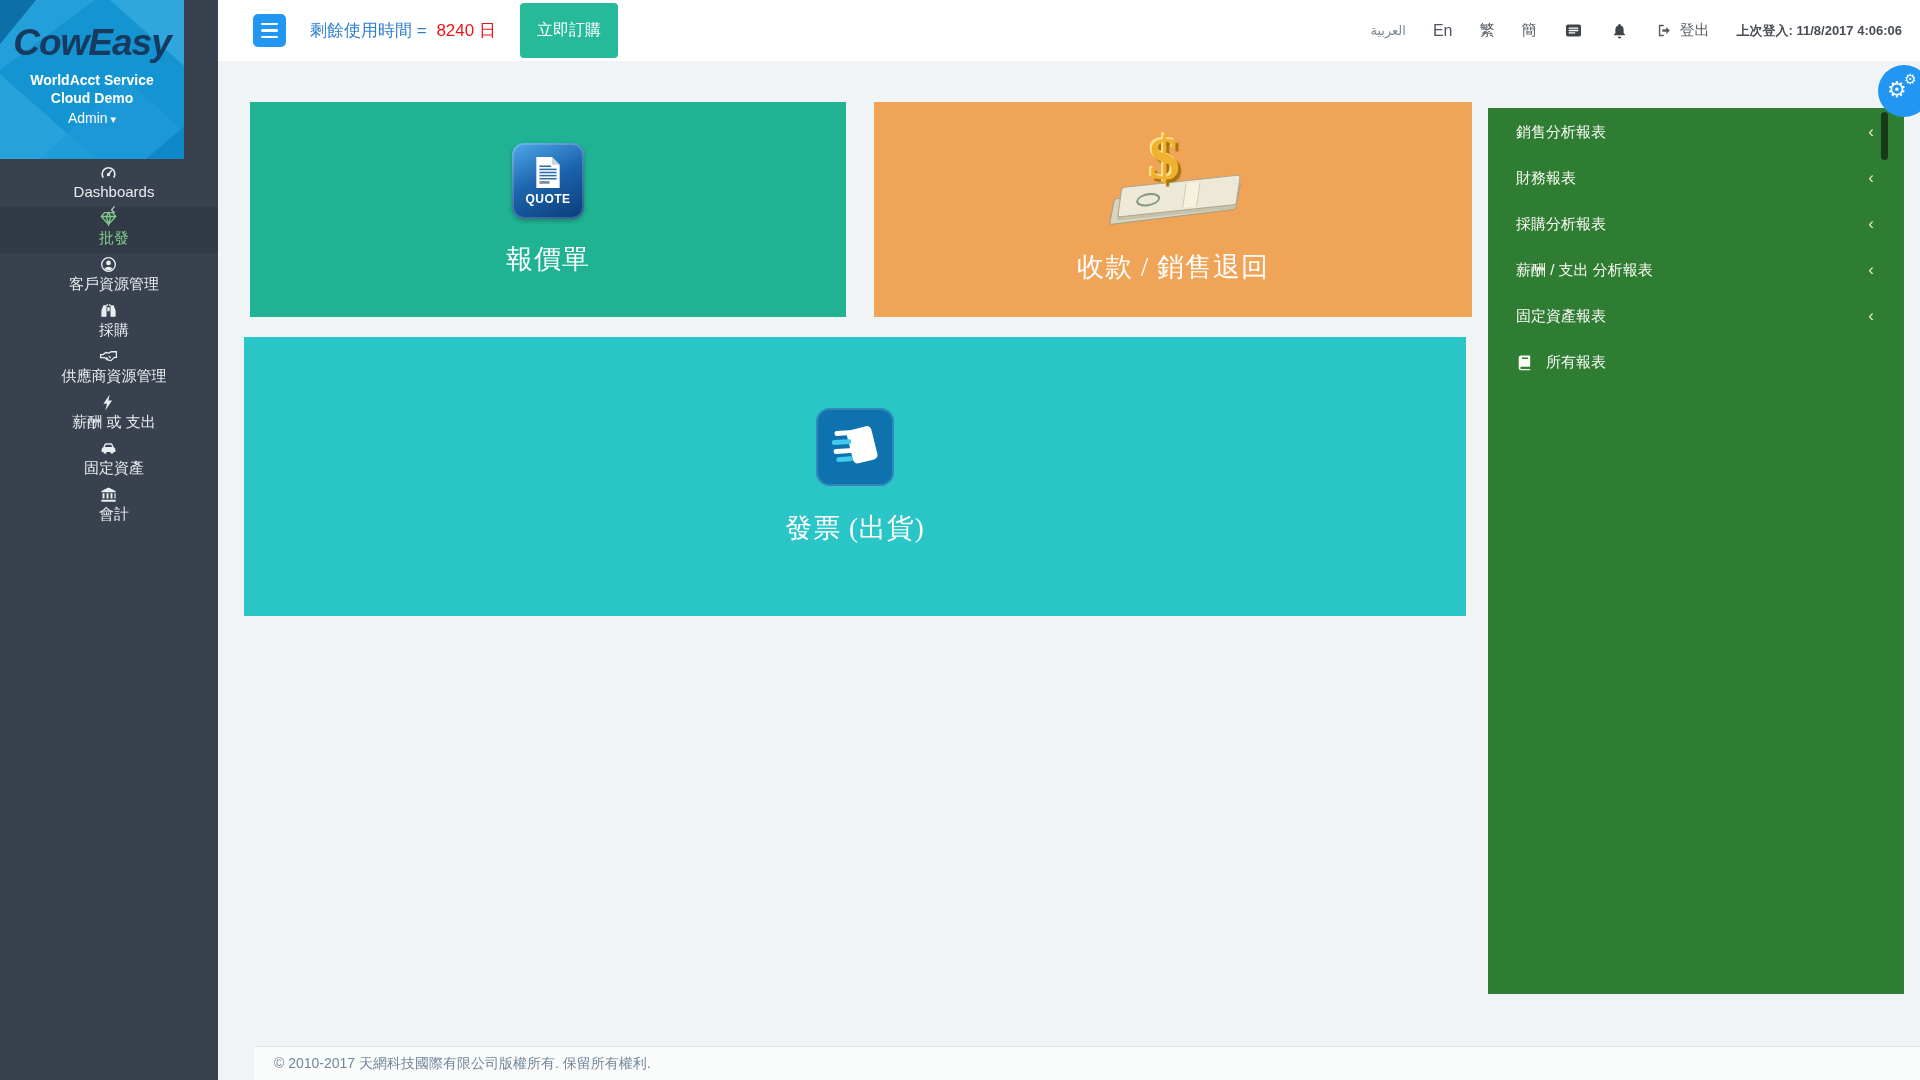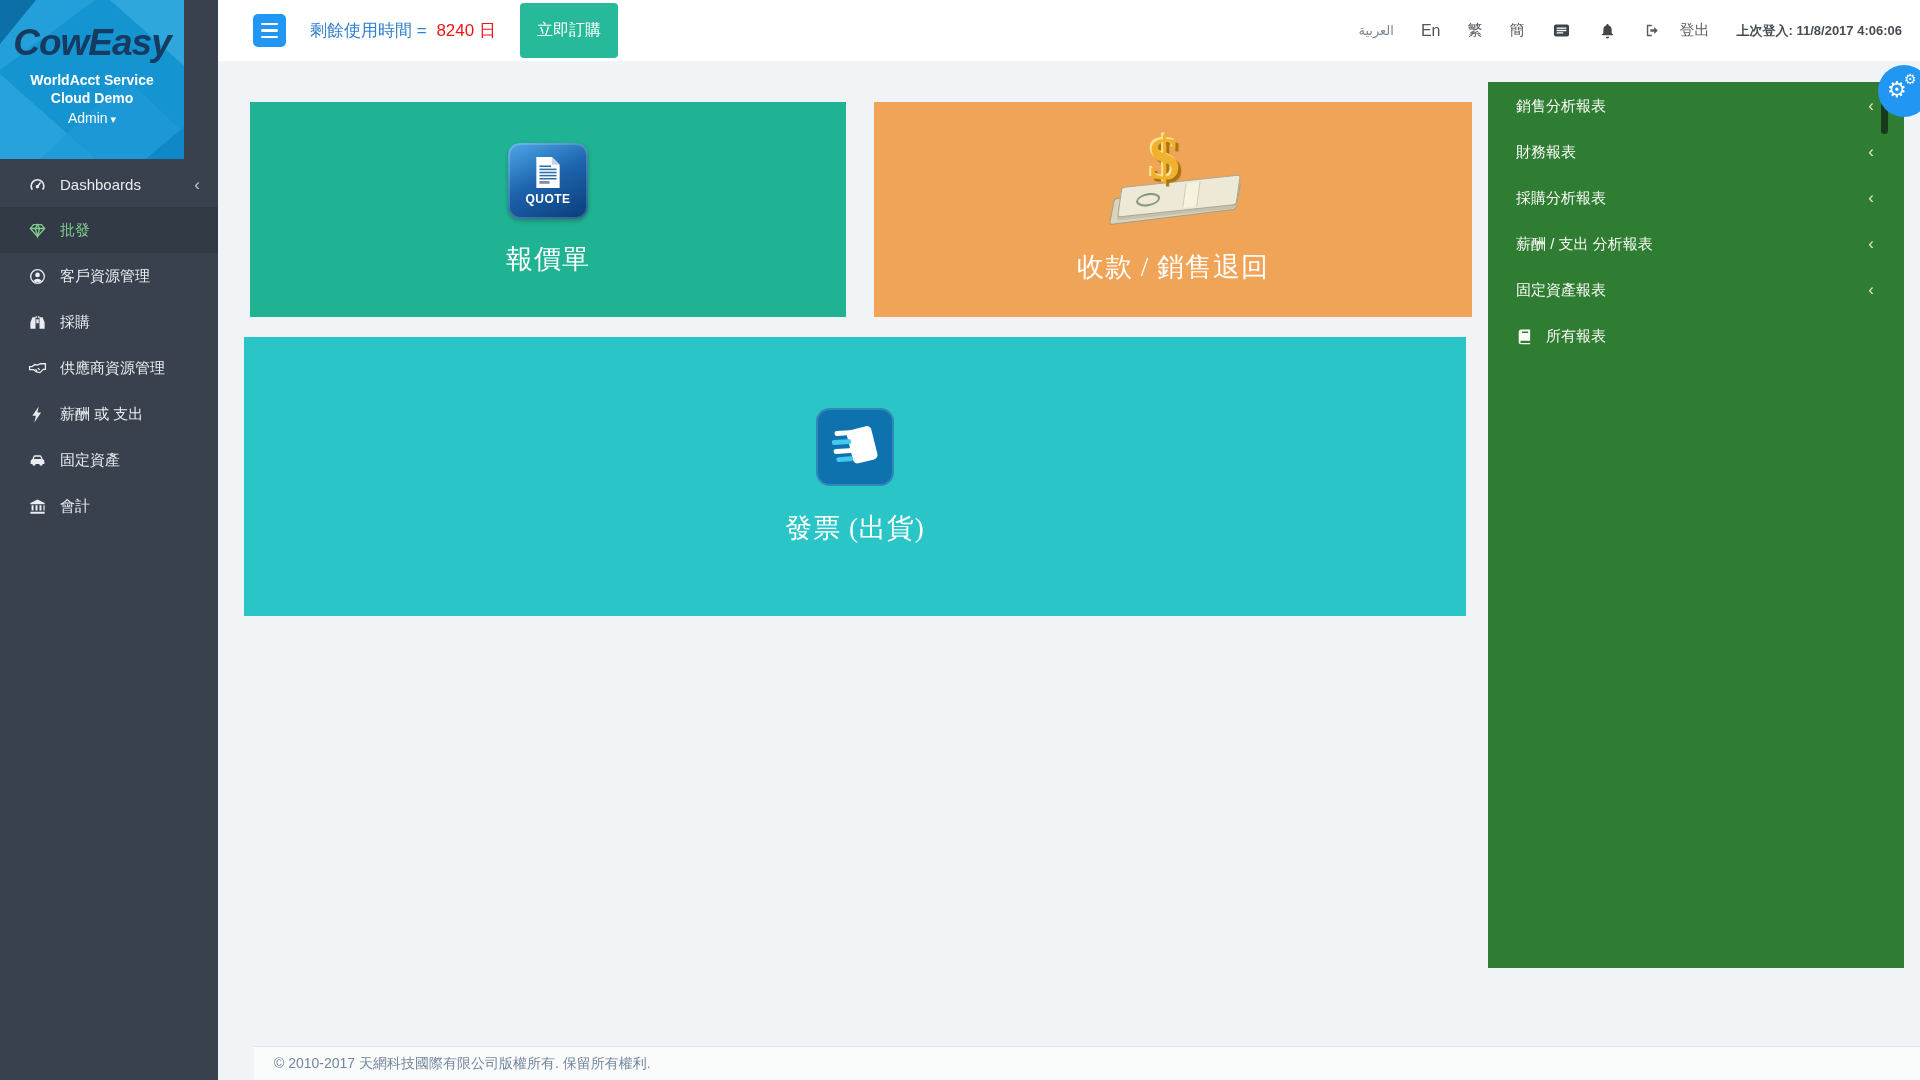--- a/index.html
+++ b/index.html
@@ -15,21 +15,21 @@
   .sidebar { position:absolute; left:0; top:0; width:218px; height:1080px; background:#39414E; z-index:3; }
   .logo-area { position:relative; width:184px; height:159px; overflow:hidden; }
   .logo-area svg.bgpoly { position:absolute; left:0; top:0; }
   .logo-stack { position:relative; z-index:2; text-align:center; padding-top:24px; }
   .logo-title { font-size:37px; font-weight:bold; font-style:italic; color:#163A60; letter-spacing:-1px; line-height:1; }
   .logo-sub { margin-top:10px; font-size:14px; font-weight:bold; color:#FFFFFF; line-height:1.3; padding:0 14px; }
   .logo-admin { margin-top:3px; font-size:14px; color:#FFFFFF; cursor:pointer; }
   .logo-admin .caret { font-size:11px; margin-left:3px; }
 
   .side-menu { list-style:none; margin-top:2px; }
-  .side-item { display:flex; align-items:center; height:46px; padding:0 16px 0 26px; color:#E9EDF0; font-size:15px; cursor:pointer; }
+  .side-item { display:flex; align-items:center; height:46px; padding:0 16px 0 26px; color:#E9EDF0; font-size:15px; cursor:pointer;flex-direction:column; }
   .side-item .mi { width:22px; height:20px; margin-right:12px; flex:0 0 22px; display:flex; align-items:center; justify-content:center; }
   .side-item .mi svg { width:19px; height:19px; }
   .side-item .grow { flex:1; }
   .side-item .chev { color:#BFCAD4; font-size:17px; line-height:1; margin-right:2px; }
   .side-item.active { background:#323A46; color:#80CB8D; }
 
   
   .topbar { position:absolute; left:218px; top:0; right:0; height:61px; background:#FFFFFF; display:flex; align-items:center; z-index:2; }
   .hamburger { margin-left:35px; width:33px; height:33px; background:#2196F3; border:none; border-radius:5px; display:flex; flex-direction:column; justify-content:center; align-items:center; gap:4px; cursor:pointer; }
   .hamburger span { display:block; width:17px; height:2.5px; background:#fff; border-radius:2px; }
@@ -37,55 +37,55 @@
   .trial .t-label { color:#2E7FD0; }
   .trial .t-value { color:#EE1515; margin-left:5px; }
   .subscribe-btn { margin-left:24px; background:#26B99A; color:#fff; border:none; border-radius:4px; font-size:16px; padding:17px 17px; cursor:pointer; font-family:inherit; }
   .top-right { margin-left:auto; display:flex; align-items:center; gap:27px; margin-right:18px; }
   .lang { color:#4F565E; cursor:pointer; }
   .lang-ar { font-size:13px; color:#7D8893; }
   .lang-en { font-size:16px; }
   .lang-cjk { font-size:15px; }
   .top-ico { width:19px; height:19px; color:#3E4448; cursor:pointer; display:flex; align-items:center; }
   .top-ico svg { width:19px; height:19px; }
-  .logout { display:flex; align-items:center; gap:19px; color:#565C63; font-size:15px; cursor:pointer; }
+  .logout { display:flex; align-items:center; gap:7px; color:#565C63; font-size:15px; cursor:pointer; }
   .logout svg { width:17px; height:17px; }
   .last-login { font-size:13px; color:#474D54; font-weight:bold; }
 
   
   .tile { position:absolute; display:flex; flex-direction:column; align-items:center; justify-content:center; cursor:pointer; z-index:1; }
   .tile-title { color:#FFFFFF; font-family:"Liberation Serif","DejaVu Serif",serif; font-size:27px; letter-spacing:1px; }
   .tile-quote { left:250px; top:102px; width:596px; height:215px; background:#1FB394; }
   .tile-receipt { left:874px; top:102px; width:598px; height:215px; background:#F0A458; }
   .tile-invoice { left:244px; top:337px; width:1222px; height:279px; background:#29C5C7; }
   .tile-quote .tile-title, .tile-receipt .tile-title { margin-top:22px; }
   .tile-invoice .tile-title { margin-top:24px; }
 
-  .quote-badge { width:80px; height:76px; border-radius:12px;
+  .quote-badge { width:72px; height:76px; border-radius:12px;
     background:linear-gradient(155deg,#4FA9E9 0%,#1C63AC 48%,#0A3C78 100%);
     box-shadow:inset 0 0 0 2px rgba(255,255,255,.18), 0 2px 4px rgba(0,0,0,.25);
     display:flex; flex-direction:column; align-items:center; justify-content:center; gap:3px; }
   .quote-badge .cap { color:#fff; font-size:12px; font-weight:bold; letter-spacing:.5px; }
 
   .money { position:relative; width:160px; height:92px; }
   .money .bill { position:absolute; border-radius:3px; }
   .money .b2 { left:18px; top:56px; width:128px; height:26px; background:#D9D4BE; border:1px solid #A19C86; transform:rotate(-7deg) skewX(-18deg); }
   .money .b1 { left:26px; top:46px; width:120px; height:30px; background:#EDE9D6; border:1px solid #ABA68F; transform:rotate(-6deg) skewX(-14deg); box-shadow:0 3px 0 #C6C1AB; }
   .money .band { position:absolute; left:54%; top:2px; bottom:2px; width:15px; background:#F7F2DD; border-left:1px solid #CFC9B0; border-right:1px solid #CFC9B0; }
   .money .seal { position:absolute; left:16px; top:8px; width:24px; height:13px; border:2px solid #85997F; border-radius:50%; }
   .money .dollar { position:absolute; left:56px; top:-8px; z-index:2;
     font-family:"Liberation Serif","DejaVu Serif",serif; font-weight:bold; font-size:62px; line-height:1;
     color:#F0B22E; text-shadow:-2px -2px 0 #FFE18E, 3px 3px 1px #A8720E; }
 
   .invoice-badge { width:78px; height:78px; border-radius:14px; background:#0E72AE;
     box-shadow:inset 0 0 0 2px rgba(255,255,255,.15);
     display:flex; align-items:center; justify-content:center; }
 
   
-  .reports { position:absolute; left:1488px; top:82px; width:416px; height:886px; background:#2F7D33; z-index:2; }
+  .reports { position:absolute; left:1488px; top:108px; width:416px; height:886px; background:#2F7D33; z-index:2; }
   .report-list { list-style:none; padding-top:1px; }
   .report-item { display:flex; align-items:center; height:46px; padding:0 30px 0 28px; color:#FBFBF6; font-size:15px; cursor:pointer; }
   .report-item .grow { flex:1; }
   .report-item .chev { color:#E9E6C4; font-size:17px; }
   .report-item .ri { width:20px; height:18px; margin-right:10px; display:flex; align-items:center; }
   .report-item .ri svg { width:17px; height:17px; }
   .reports .scroll-thumb { position:absolute; right:16px; top:4px; width:7px; height:48px; background:rgba(10,20,12,.62); border-radius:4px; cursor:pointer; }
 
   
   .fab { position:absolute; left:1878px; top:65px; width:52px; height:52px; border-radius:50%; background:#2196F3; z-index:5; cursor:pointer; color:#fff; }

